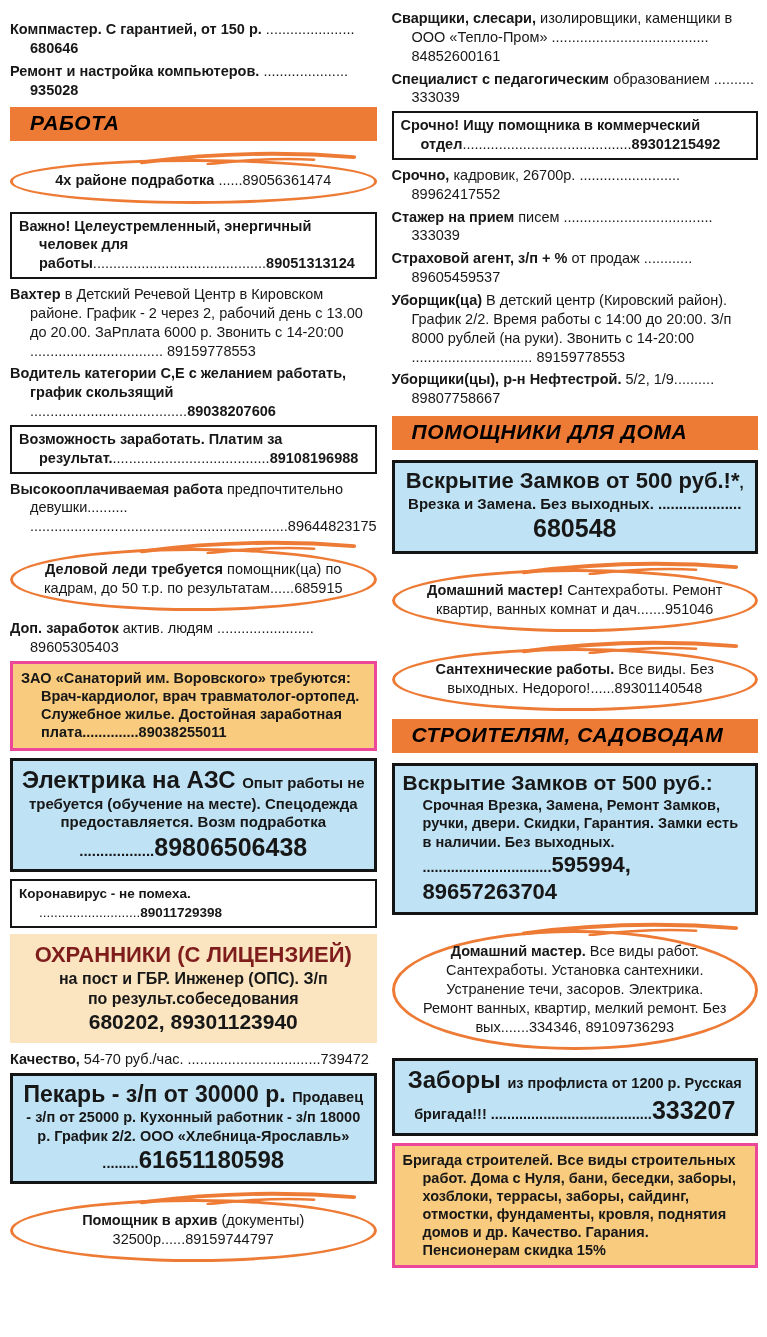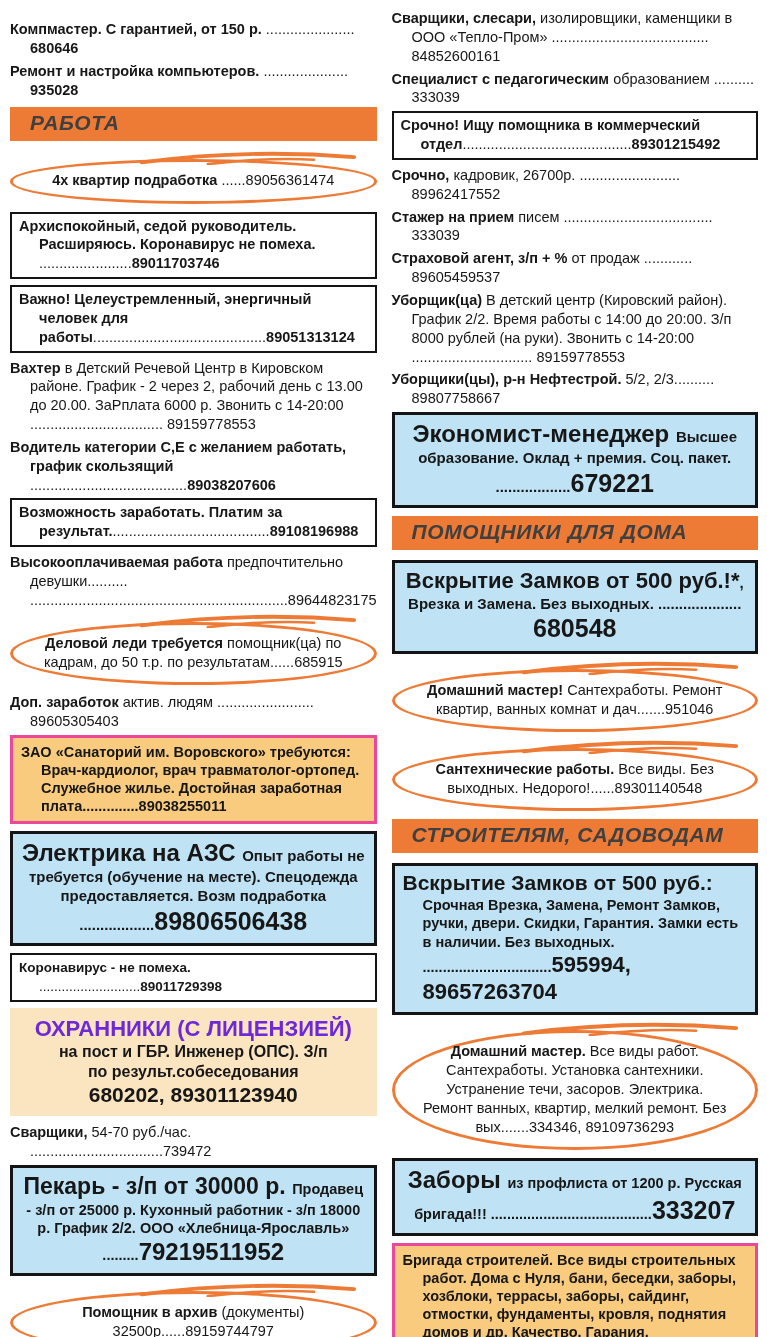--- a/index.html
+++ b/index.html
@@ -20,21 +20,21 @@
   .center .line { text-align:center; padding-left:0; text-indent:0; }
   .line.c { text-align:center; padding-left:0 !important; text-indent:0 !important; }
 
   .thin  { border:2.5px solid #141414; padding:3px 7px 4px; margin:1px 0 6px; }
   .blue  { background:var(--blue,#bfe3f5);  border:3px solid #141414; padding:4px 8px 6px; margin:2px 0 7px; }
   .gold  { background:var(--gold,#f9cb7e);  border:3px solid #ec4899; padding:5px 8px 6px; margin:2px 0 7px; }
   .peach { background:var(--peach,#fbe5c1); padding:7px 8px 8px; margin:4px 0 7px; }
   .blue .line, .gold .line, .peach .line { line-height:1.25; }
 
   .sec-header {
-    background:var(--orange,#ee7b35); color:#404040;
+    background:var(--orange,#ee7b35); color:#000000;
     font-weight:bold; font-style:italic;
     font-size:21px; letter-spacing:.6px;
     padding:4px 6px 6px 20px; margin:8px 0 10px;
   }
 
   .oval-wrap { position:relative; padding-top:8px; margin:3px 0 8px; }
   .oval {
     border:3.5px solid var(--orange,#ee7b35);
     border-radius:50%;
     padding:9px 26px 10px;
@@ -56,25 +56,22 @@
       <div class="ad plain hang">
         <div class="line"><b>Ремонт и настройка компьютеров. </b><span>..................... </span><b>935028</b></div>
       </div>
       <div class="sec-header"><span>РАБОТА</span></div>
       <div class="oval-wrap">
         <svg class="swoosh" viewBox="0 0 220 16" preserveAspectRatio="none">
           <path d="M4,13 Q110,-3 216,7" fill="none" stroke="#ee7b35" stroke-width="4.5" stroke-linecap="round"></path>
           <path d="M70,15 Q130,7 176,10" fill="none" stroke="#ee7b35" stroke-width="3" stroke-linecap="round"></path>
         </svg>
         <div class="oval">
-          <div class="line"><b>4х квартир подработка </b><span>......</span><span>89056361474</span></div>
+          <div class="line"><b>4х районе подработка </b><span>......</span><span>89056361474</span></div>
         </div>
-      </div>
-      <div class="ad thin hang">
-        <div class="line"><b>Архиспокойный, седой руководитель. Расширяюсь. Коронавирус не помеха. </b><span>.......................</span><b>89011703746</b></div>
       </div>
       <div class="ad thin hang">
         <div class="line"><b>Важно! Целеустремленный, энергичный человек для работы</b><span>...........................................</span><b>89051313124</b></div>
       </div>
       <div class="ad plain hang">
         <div class="line"><b>Вахтер </b><span>в Детский Речевой Центр в Кировском районе. График - 2 через 2, рабочий день с 13.00 до 20.00. ЗаРплата 6000 р. Звонить с 14-20:00 </span><span>................................. </span><span>89159778553</span></div>
       </div>
       <div class="ad plain hang">
         <div class="line"><b>Водитель категории С,Е с желанием работать, график скользящий </b><span>.......................................</span><b>89038207606</b></div>
       </div>
@@ -99,30 +96,30 @@
       <div class="ad gold hang">
         <div class="line"><b>ЗАО «Санаторий им. Воровского» требуются: Врач-кардиолог, врач травматолог-ортопед. Служебное жилье. Достойная заработная плата.</b><b>.............</b><b>89038255011</b></div>
       </div>
       <div class="ad blue center">
         <div class="line"><b style="font-size: 24px;">Электрика на АЗС </b><b style="font-size: 15px;">Опыт работы не требуется (обучение на месте). Спецодежда предоставляется. Возм подработка </b><b style="font-size: 15px;">..................</b><b style="font-size: 25px;">89806506438</b></div>
       </div>
       <div class="ad thin hang">
         <div class="line"><b style="font-size: 13.5px;">Коронавирус - не помеха. </b><span style="font-size: 13.5px;">...........................</span><b style="font-size: 13.5px;">89011729398</b></div>
       </div>
       <div class="ad peach center">
-        <div class="line c"><b style="font-size: 22px; color: #6d28d9;">ОХРАННИКИ (С ЛИЦЕНЗИЕЙ)</b></div>
+        <div class="line c"><b style="font-size: 22px; color: #7f1d1d;">ОХРАННИКИ (С ЛИЦЕНЗИЕЙ)</b></div>
         <div class="line c"><b style="font-size: 16px;">на пост и ГБР. Инженер (ОПС). З/п</b></div>
         <div class="line c"><b style="font-size: 16px;">по результ.собеседования</b></div>
         <div class="line c"><b style="font-size: 21px;">680202, 89301123940</b></div>
       </div>
       <div class="ad plain hang">
-        <div class="line"><b>Сварщики, </b><span>54-70 руб./час. .................................</span><span>739472</span></div>
+        <div class="line"><b>Качество, </b><span>54-70 руб./час. .................................</span><span>739472</span></div>
       </div>
       <div class="ad blue center">
-        <div class="line"><b style="font-size: 23px;">Пекарь - з/п от 30000 р. </b><b style="font-size: 14.5px;">Продавец - з/п от 25000 р. Кухонный работник - з/п 18000 р. График 2/2. ООО «Хлебница-Ярославль» </b><b style="font-size: 14.5px;">.........</b><b style="font-size: 24px;">79219511952</b></div>
+        <div class="line"><b style="font-size: 23px;">Пекарь - з/п от 30000 р. </b><b style="font-size: 14.5px;">Продавец - з/п от 25000 р. Кухонный работник - з/п 18000 р. График 2/2. ООО «Хлебница-Ярославль» </b><b style="font-size: 14.5px;">.........</b><b style="font-size: 24px;">61651180598</b></div>
       </div>
       <div class="oval-wrap">
         <svg class="swoosh" viewBox="0 0 220 16" preserveAspectRatio="none">
           <path d="M4,13 Q110,-3 216,7" fill="none" stroke="#ee7b35" stroke-width="4.5" stroke-linecap="round"></path>
           <path d="M70,15 Q130,7 176,10" fill="none" stroke="#ee7b35" stroke-width="3" stroke-linecap="round"></path>
         </svg>
         <div class="oval">
           <div class="line"><b>Помощник в архив </b><span>(документы) 32500р......</span><span>89159744797</span></div>
         </div>
       </div>
@@ -143,24 +140,21 @@
       <div class="ad plain hang">
         <div class="line"><b>Стажер на прием </b><span>писем ..................................... </span><span>333039</span></div>
       </div>
       <div class="ad plain hang">
         <div class="line"><b>Страховой агент, з/п + % </b><span>от продаж ............ </span><span>89605459537</span></div>
       </div>
       <div class="ad plain hang">
         <div class="line"><b>Уборщик(ца) </b><span>В детский центр (Кировский район). График 2/2. Время работы с 14:00 до 20:00. З/п 8000 рублей (на руки). Звонить с 14-20:00 </span><span>.............................. </span><span>89159778553</span></div>
       </div>
       <div class="ad plain hang">
-        <div class="line"><b>Уборщики(цы), р-н Нефтестрой. </b><span>5/2, 2/3.......... </span><span>89807758667</span></div>
-      </div>
-      <div class="ad blue center">
-        <div class="line"><b style="font-size: 24px;">Экономист-менеджер </b><b style="font-size: 15px;">Высшее образование. Оклад + премия. Соц. пакет. </b><b style="font-size: 15px;">..................</b><b style="font-size: 25px;">679221</b></div>
+        <div class="line"><b>Уборщики(цы), р-н Нефтестрой. </b><span>5/2, 1/9.......... </span><span>89807758667</span></div>
       </div>
       <div class="sec-header"><span>ПОМОЩНИКИ ДЛЯ ДОМА</span></div>
       <div class="ad blue center">
         <div class="line"><b style="font-size: 22px;">Вскрытие Замков от 500 руб.!*</b><b style="font-size: 15px;">, Врезка и Замена. Без выходных. </b><b style="font-size: 15px;">.................... </b><b style="font-size: 25px; margin-top: 40px;">680548</b></div>
       </div>
       <div class="oval-wrap">
         <svg class="swoosh" viewBox="0 0 220 16" preserveAspectRatio="none">
           <path d="M4,13 Q110,-3 216,7" fill="none" stroke="#ee7b35" stroke-width="4.5" stroke-linecap="round"></path>
           <path d="M70,15 Q130,7 176,10" fill="none" stroke="#ee7b35" stroke-width="3" stroke-linecap="round"></path>
         </svg>

